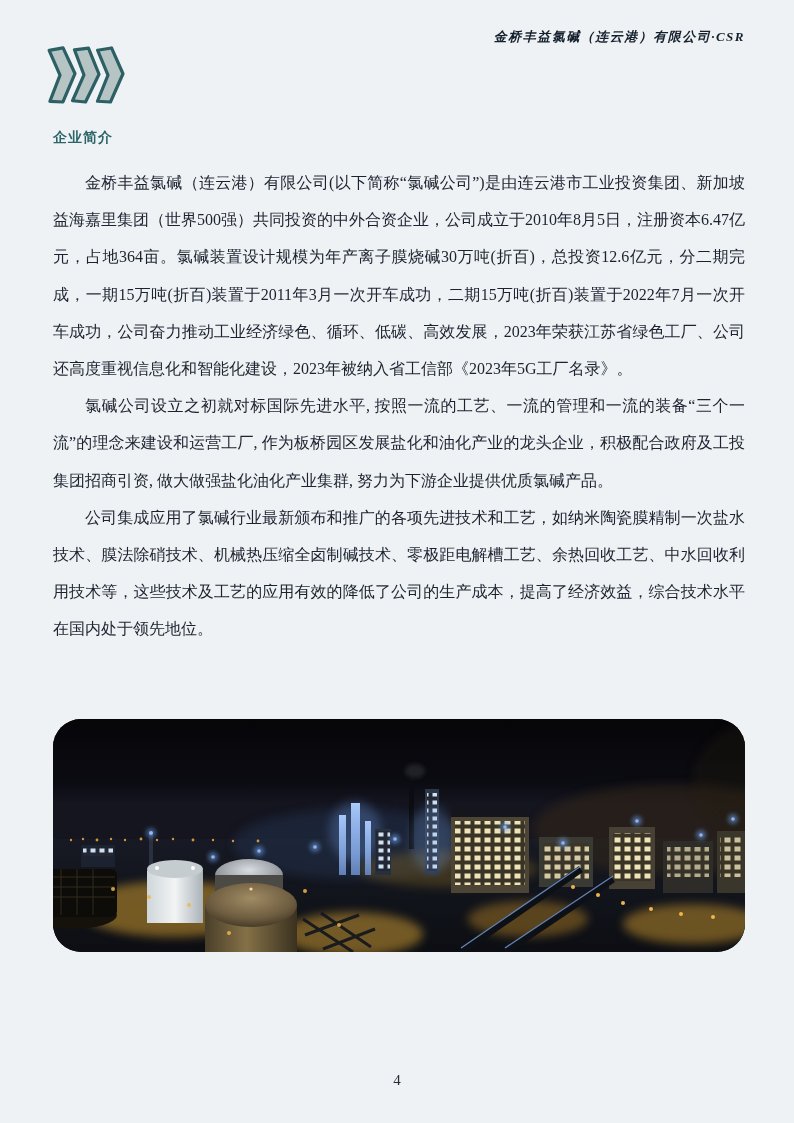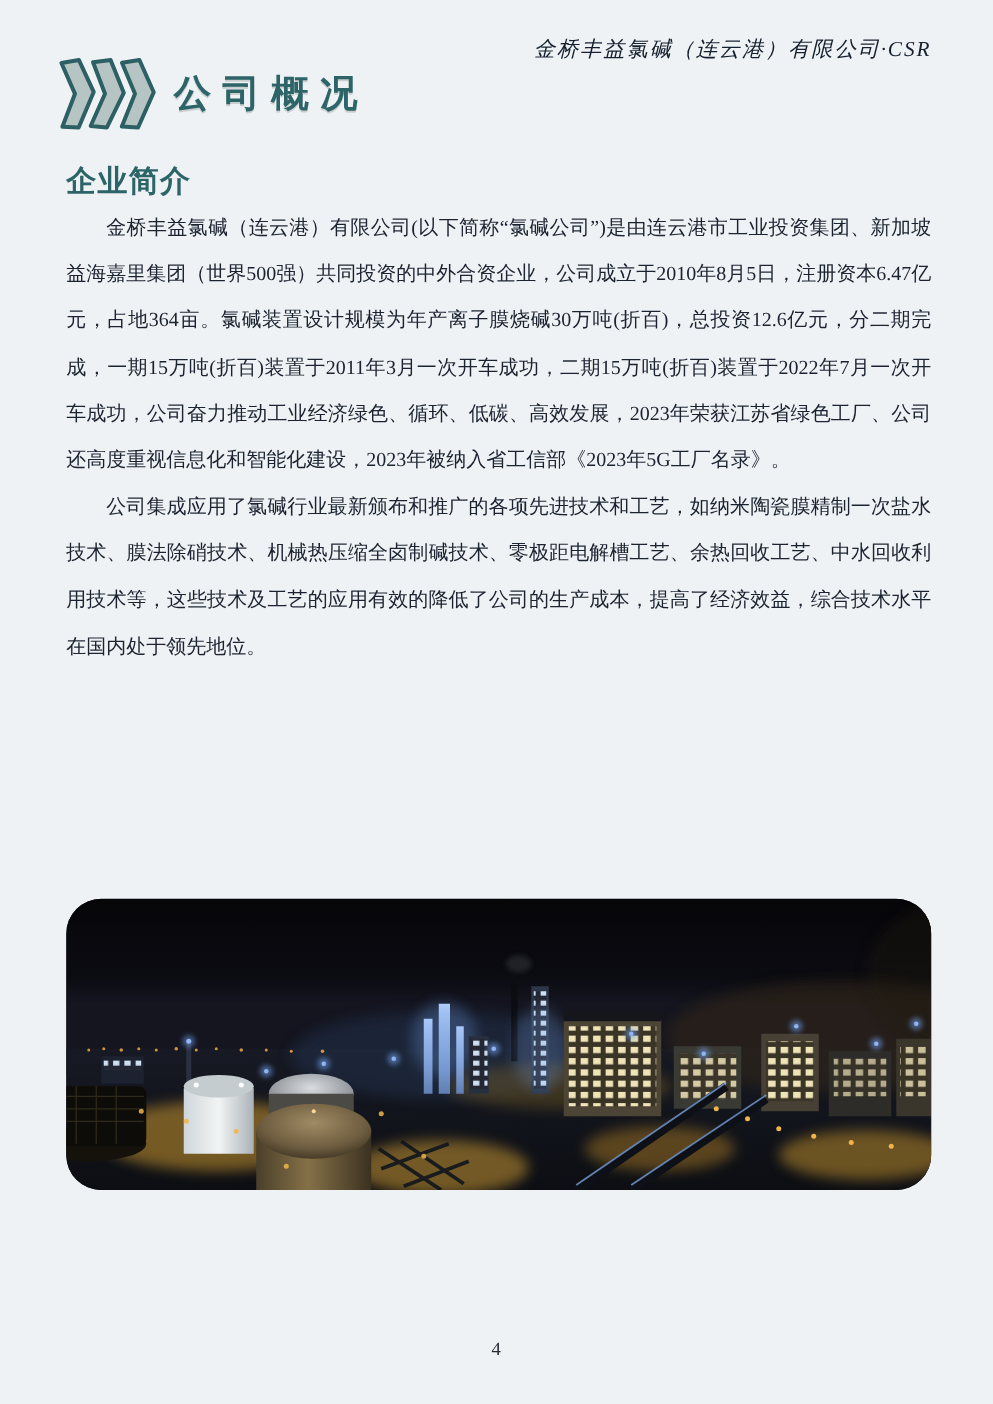--- a/index.html
+++ b/index.html
@@ -6,38 +6,38 @@
   html,body { width:794px; height:1123px; }
   body {
     position:relative;
     background:#eef2f4;
     font-family:"Liberation Serif","DejaVu Serif",serif;
     color:#1c2330;
     overflow:hidden;
   }
   .header-right {
     position:absolute; top:28px; right:49px;
-    font-size:17px; font-style:italic; font-weight:normal;
+    font-size:13px; font-style:italic; font-weight:bold;
     letter-spacing:1.5px; color:#15202e;
     font-family:"Liberation Serif","DejaVu Serif",serif;
   }
   .title-row {
     position:absolute; top:46px; left:47px;
     display:flex; align-items:center; gap:14px;
   }
   .chevrons { width:78px; height:58px; }
   .page-title {
     font-family:"Liberation Sans","DejaVu Sans",sans-serif;
     font-size:30px; font-weight:bold; color:#2c6468;
     letter-spacing:9px;
     text-shadow:0 1px 0 rgba(0,0,0,.15);
   }
   .section-heading {
     position:absolute; top:129px; left:53px;
-    font-size:24px; font-weight:bold; color:#2c6468;
+    font-size:14px; font-weight:bold; color:#2c6468;
     letter-spacing:1px;
   }
   .body-text {
     position:absolute; top:164px; left:53px; width:692px;
   }
   .body-text p {
     font-size:16px; line-height:37.2px;
     text-align:justify; text-justify:inter-ideograph;
     text-indent:2em; color:#1c2330;
   }
@@ -71,27 +71,27 @@
 <div class="title-row">
   <span class="chevrons">
     <svg viewBox="0 0 78 58" aria-hidden="true">
       <g fill="#b6c5c3" stroke="#2c6064" stroke-width="3.2" stroke-linejoin="round">
         <polygon points="3,4 17,2 28,28 15,56 2,55 13,29" transform="rotate(-2 15 29)"></polygon>
         <polygon points="27,4 41,2 52,28 39,56 26,55 37,29" transform="rotate(1 39 29)"></polygon>
         <polygon points="51,4 65,2 76,28 63,56 50,55 61,29" transform="rotate(-1 63 29)"></polygon>
       </g>
     </svg>
   </span>
-  <span class="page-title">公司概况</span>
 </div>
 
 <div class="section-heading">企业简介</div>
 
 <div class="body-text">
   <p>金桥丰益氯碱（连云港）有限公司(以下简称“氯碱公司”)是由连云港市工业投资集团、新加坡益海嘉里集团（世界500强）共同投资的中外合资企业，公司成立于2010年8月5日，注册资本6.47亿元，占地364亩。氯碱装置设计规模为年产离子膜烧碱30万吨(折百)，总投资12.6亿元，分二期完成，一期15万吨(折百)装置于2011年3月一次开车成功，二期15万吨(折百)装置于2022年7月一次开车成功，公司奋力推动工业经济绿色、循环、低碳、高效发展，2023年荣获江苏省绿色工厂、公司还高度重视信息化和智能化建设，2023年被纳入省工信部《2023年5G工厂名录》。</p>
+  <p>氯碱公司设立之初就对标国际先进水平, 按照一流的工艺、一流的管理和一流的装备“三个一流”的理念来建设和运营工厂, 作为板桥园区发展盐化和油化产业的龙头企业，积极配合政府及工投集团招商引资, 做大做强盐化油化产业集群, 努力为下游企业提供优质氯碱产品。</p>
   <p>公司集成应用了氯碱行业最新颁布和推广的各项先进技术和工艺，如纳米陶瓷膜精制一次盐水技术、膜法除硝技术、机械热压缩全卤制碱技术、零极距电解槽工艺、余热回收工艺、中水回收利用技术等，这些技术及工艺的应用有效的降低了公司的生产成本，提高了经济效益，综合技术水平在国内处于领先地位。</p>
 </div>
 
 <div class="photo-wrap" title="industrial-plant-night-aerial-photo">
   <svg id="plant-photo-svg" viewBox="0 0 692 233" preserveAspectRatio="none" aria-hidden="true">
     <defs>
       <linearGradient id="sky" x1="0" y1="0" x2="0" y2="1">
         <stop offset="0" stop-color="#060609"></stop>
         <stop offset="0.45" stop-color="#0b0b12"></stop>
         <stop offset="0.60" stop-color="#14151f"></stop>

